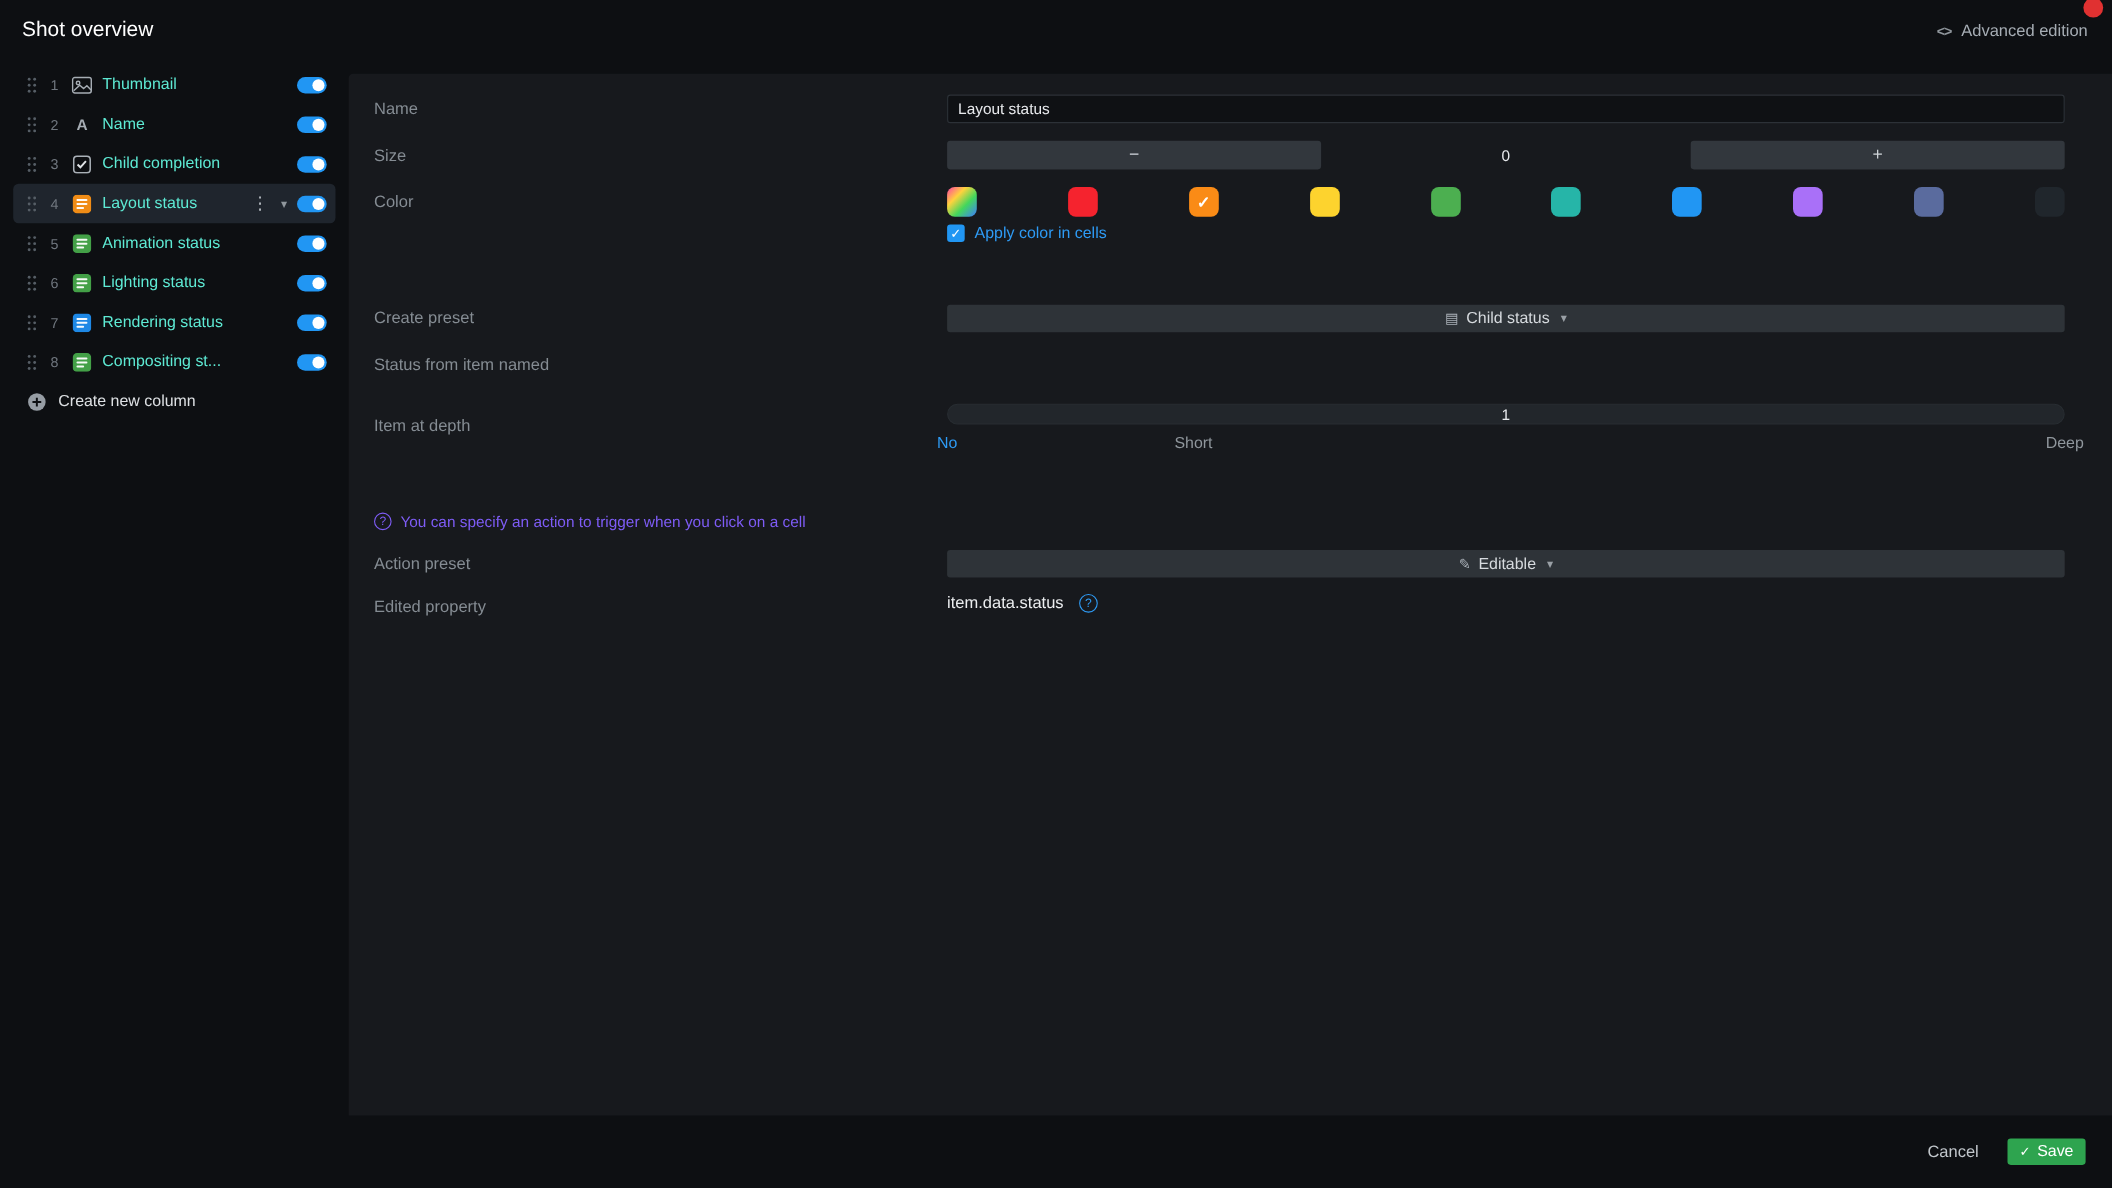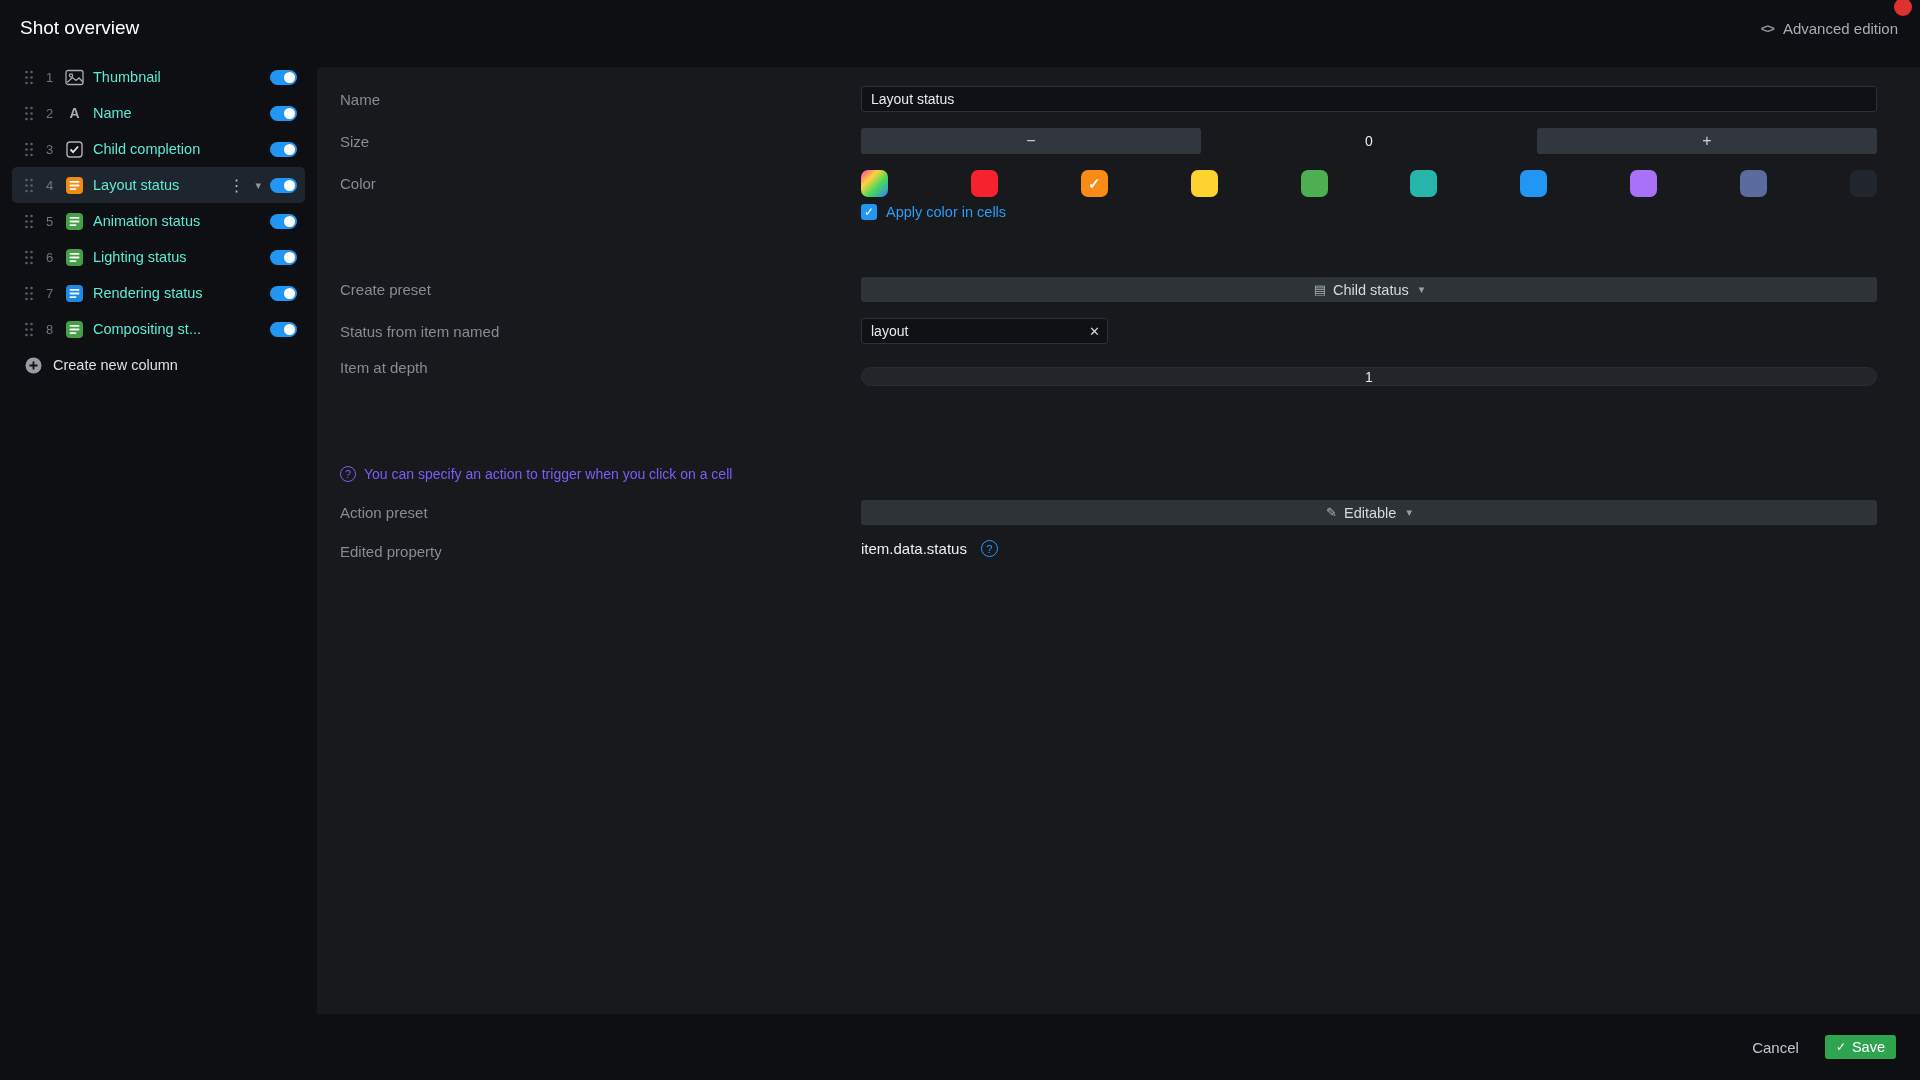--- a/index.html
+++ b/index.html
@@ -32,21 +32,21 @@
   .main{position:absolute;left:317px;top:67px;right:0;bottom:66px;background:#17191d;border-top-left-radius:4px;}
   .flabel{position:absolute;left:23px;color:#858c93;font-size:15px;}
   .fctrl{position:absolute;left:544px;width:1016px;}
 
   .lbl-name{top:24px}.ctl-name{top:19px}
   .lbl-size{top:66px}.ctl-size{top:61px}
   .lbl-color{top:108px}.ctl-color{top:103px}
   .ctl-apply{top:137px}
   .lbl-display{top:214px}.ctl-display{top:210px}
   .lbl-status{top:256px}.ctl-status{top:251px}
-  .lbl-depth{top:292px}.ctl-depth{top:300px}
+  .lbl-depth{top:312px}.ctl-depth{top:300px}
   .ctl-ticks{top:328px}
   .ctl-info{top:399px;left:23px;width:auto;}
   .lbl-action{top:437px}.ctl-action{top:433px}
   .lbl-edited{top:476px}.ctl-edited{top:473px}
 
   .tinput{width:100%;height:26px;box-sizing:border-box;background:#0f1114;border:1px solid #2c3137;border-radius:3px;color:#e8eaed;font-size:14px;padding:0 9px;font-family:inherit;outline:none;}
 
   .stepper{display:flex;align-items:center;height:26px;}
   .step-btn{width:340px;height:26px;background:#32373d;border:none;border-radius:3px;color:#cdd2d7;font-size:16px;line-height:26px;text-align:center;cursor:pointer;font-family:inherit;padding:0;}
   .step-val{flex:1;text-align:center;font-size:14px;color:#e8eaed;}
@@ -358,30 +358,31 @@
     <div class="flabel lbl-display">Create preset</div>
     <div class="fctrl ctl-display">
       <button class="preset-btn">
         <span class="preset-icon">▤</span>
         <span>Child status</span>
         <span class="caret">▾</span>
       </button>
     </div>
 
     <div class="flabel lbl-status">Status from item named</div>
-    <div class="fctrl ctl-status">
-      <div class="input-wrap">
-        <input class="tinput" value="layout" style="">
-        <span class="clear-btn">✕</span>
-      </div>
-    </div>
 
     <div class="flabel lbl-depth">Item at depth</div>
     <div class="fctrl ctl-depth">
       <div class="slider-track">1</div>
+    </div>
+    <div class="fctrl ctl-ticks">
+      <div class="ticks">
+        <span class="tick tick-no">No</span>
+        <span class="tick tick-short">Short</span>
+        <span class="tick tick-deep">Deep</span>
+      </div>
     </div>
 
     <div class="fctrl ctl-info">
       <div class="info-row">
         <span class="qicon">?</span>
         <span>You can specify an action to trigger when you click on a cell</span>
       </div>
     </div>
 
     <div class="flabel lbl-action">Action preset</div>

